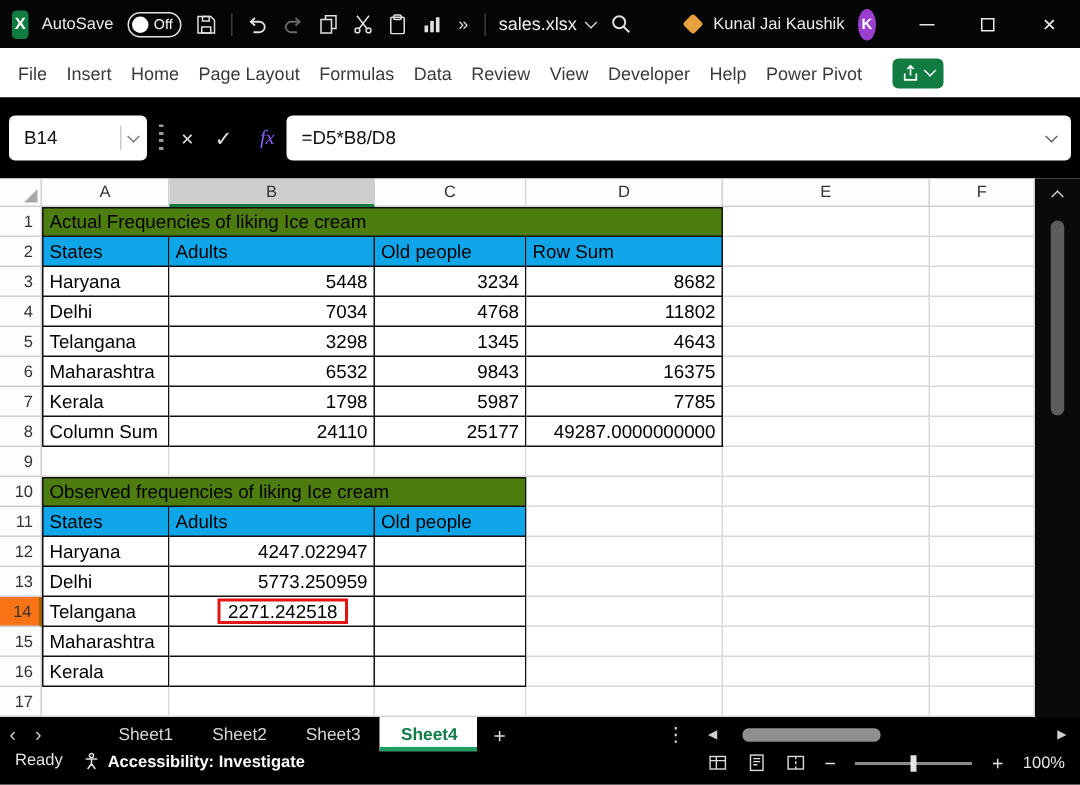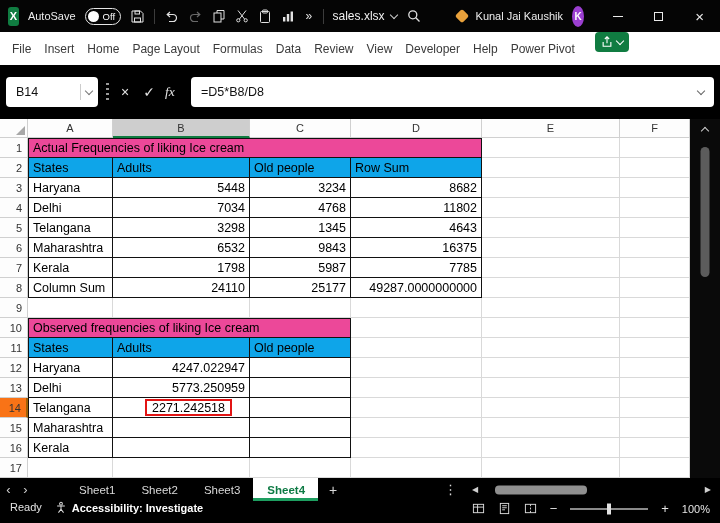--- a/index.html
+++ b/index.html
@@ -23,48 +23,48 @@
   .searchi { margin-left: auto; margin-right: 26px; }
   .diamond { width: 10px; height: 10px; background: #E9A13B; transform: rotate(45deg); border-radius: 2px; flex: none; }
   .uname { font-size: 11px; color: #ededed; white-space: nowrap; }
   .avatar { width: 21px; height: 21px; border-radius: 50%; background: #9b3fd1; color: #fff; font-size: 10px; font-weight: bold; display: grid; place-items: center; }
   .win-controls { display: flex; height: 32px; margin-left: 4px; }
   .win-btn { width: 41px; height: 32px; display: grid; place-items: center; color: #eaeaea; font-size: 15px; }
   .min-glyph { width: 10px; height: 1px; background: #eaeaea; }
   .max-glyph { width: 9px; height: 9px; border: 1px solid #eaeaea; }
 
   
-  .menubar { height: 33px; background: #fff; display: flex; align-items: flex-start; padding: 0 8px 0 12px; flex: none; }
+  .menubar { height: 33px; background: #fff; display: flex; align-items: center; padding: 0 8px 0 12px; flex: none; }
   .rtab { font-size: 12px; color: #3a3a3a; margin-right: 13px; white-space: nowrap; }
   .comments-btn { margin-left: auto; display: flex; align-items: center; gap: 5px; border: 1px solid #c8c8c8; border-radius: 4px; padding: 3px 9px; font-size: 12px; color: #333; background: #fff; white-space: nowrap; }
   .share-btn { margin-left: 7px; margin-right: 2px; display: flex; align-items: center; gap: 4px; background: #107C41; border-radius: 4px; padding: 4px 6px; color: #fff; }
 
   
   .formulabar { height: 54px; background: #000; display: flex; align-items: center; gap: 8px; padding: 0 6px; flex: none; }
   .namebox { width: 92px; height: 30px; background: #fff; border-radius: 4px; display: flex; align-items: center; font-size: 12.5px; color: #111; padding: 0 6px 0 10px; }
   .namebox .sp { flex: 1; }
   .nb-div { width: 1px; height: 16px; background: #ccc; margin-right: 5px; }
   .vdots { width: 3px; height: 18px; background-image: repeating-linear-gradient(#9a9a9a 0 2px, transparent 2px 5px); }
   .fxbtn { color: #e3e3e3; font-size: 14px; width: 16px; text-align: center; }
-  .fx { font-style: italic; font-family: "Liberation Serif", serif; font-size: 13.5px; color: #e5e5e5; width: 18px; text-align: left; }
+  .fx { font-style: italic; font-family: "Liberation Serif", serif; font-size: 13.5px; color: #8b5cf6; width: 18px; text-align: right; }
   .formula-field { flex: 1; height: 30px; background: #fff; border-radius: 4px; display: flex; align-items: center; padding: 0 10px; font-size: 12.5px; color: #111; }
   .formula-field .chev { color: #666; margin-left: auto; }
 
   
   .grid-wrap { display: flex; height: 359px; background: #fff; flex: none; }
   .sheet-grid { display: grid; grid-template-columns: 28px 85px 137px 101px 131px 138px 70px; grid-template-rows: 19px repeat(17, 20px); width: 690px; }
   .hc { background: #fdfdfd; border-right: 1px solid #d0d0d0; border-bottom: 1px solid #d0d0d0; font-size: 11px; color: #333; display: flex; align-items: center; justify-content: center; }
   .rowh { justify-content: flex-end; padding-right: 5px; }
   .selc { background: #cecece; border-bottom: 2px solid #107C41; }
   .selr { background: #f97316; border-right: 2px solid #a16207; }
   .corner { position: relative; }
   .corner::after { content: ""; position: absolute; right: 2px; bottom: 2px; border-left: 9px solid transparent; border-bottom: 9px solid #a8a8a8; }
   .cell { background: #fff; border-right: 1px solid #d9d9d9; border-bottom: 1px solid #d9d9d9; font-size: 12.5px; color: #000; display: flex; align-items: center; padding: 0 4px; white-space: nowrap; overflow: hidden; }
   .num { justify-content: flex-end; }
-  .orange { background: #ec4899; }
+  .orange { background: #4d7c0f; }
   .green { background: #0ea5e9; }
   .b { border-right-color: #111; border-bottom-color: #111; }
   .bt { border-top: 1px solid #111; }
   .bl { border-left: 1px solid #111; }
   .redbox { padding-right: 17px; }
   .redwrap { border: 2px solid #E21414; padding: 0 5px; height: 17px; display: flex; align-items: center; }
   .vscroll { flex: 1; background: #0a0a0a; position: relative; display: flex; justify-content: center; padding-top: 6px; color: #cfcfcf; }
   .vthumb { position: absolute; top: 28px; left: 50%; transform: translateX(-50%); width: 9px; height: 130px; border-radius: 5px; background: #5c5c5c; }
 
   

